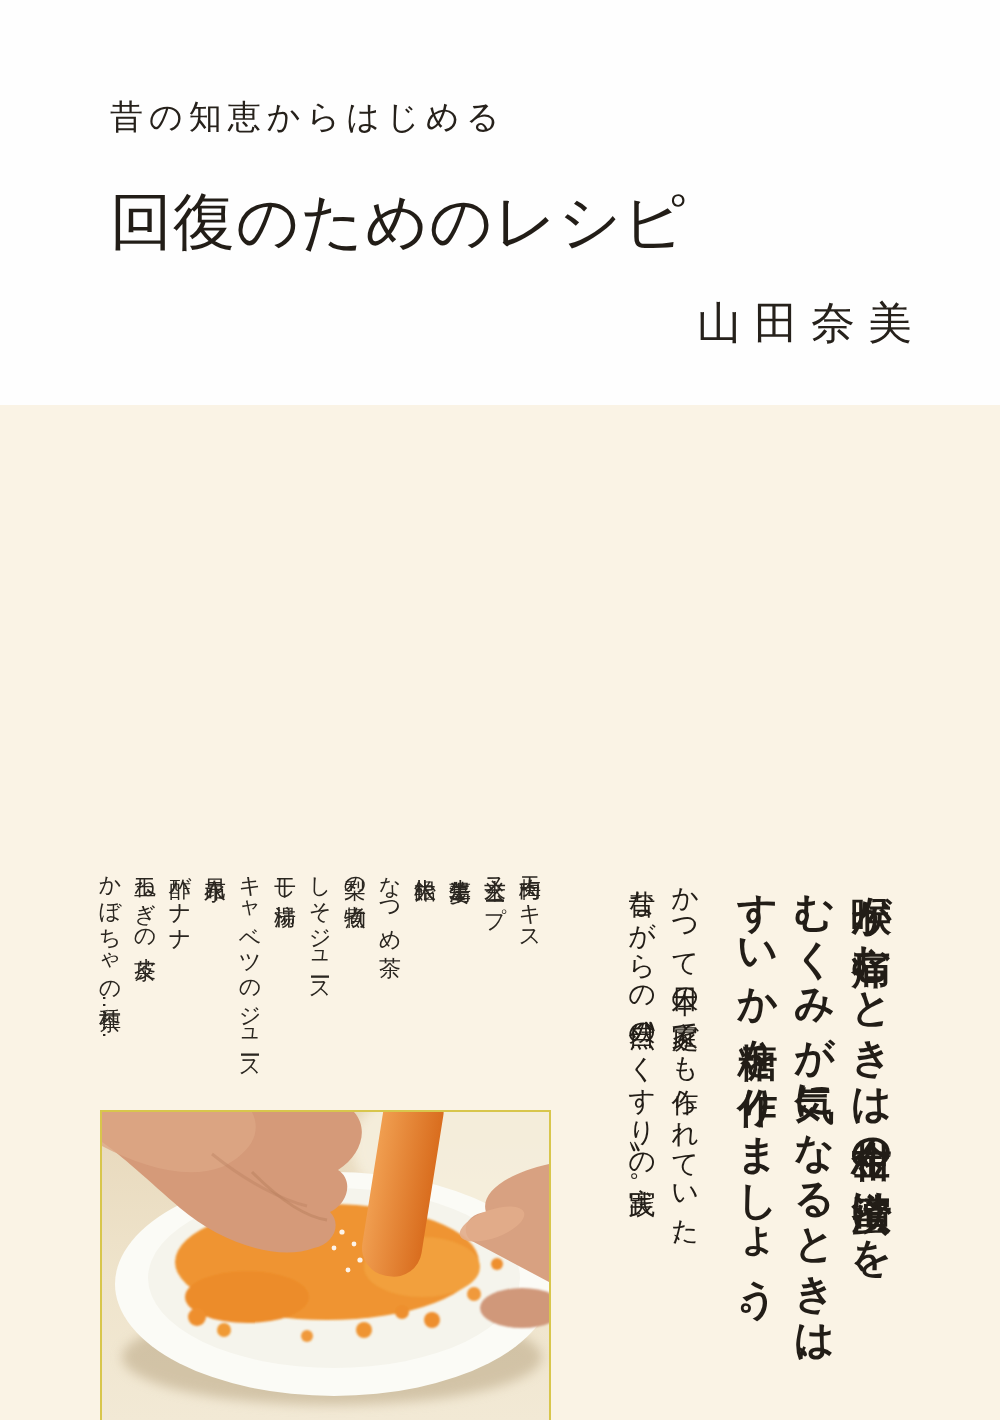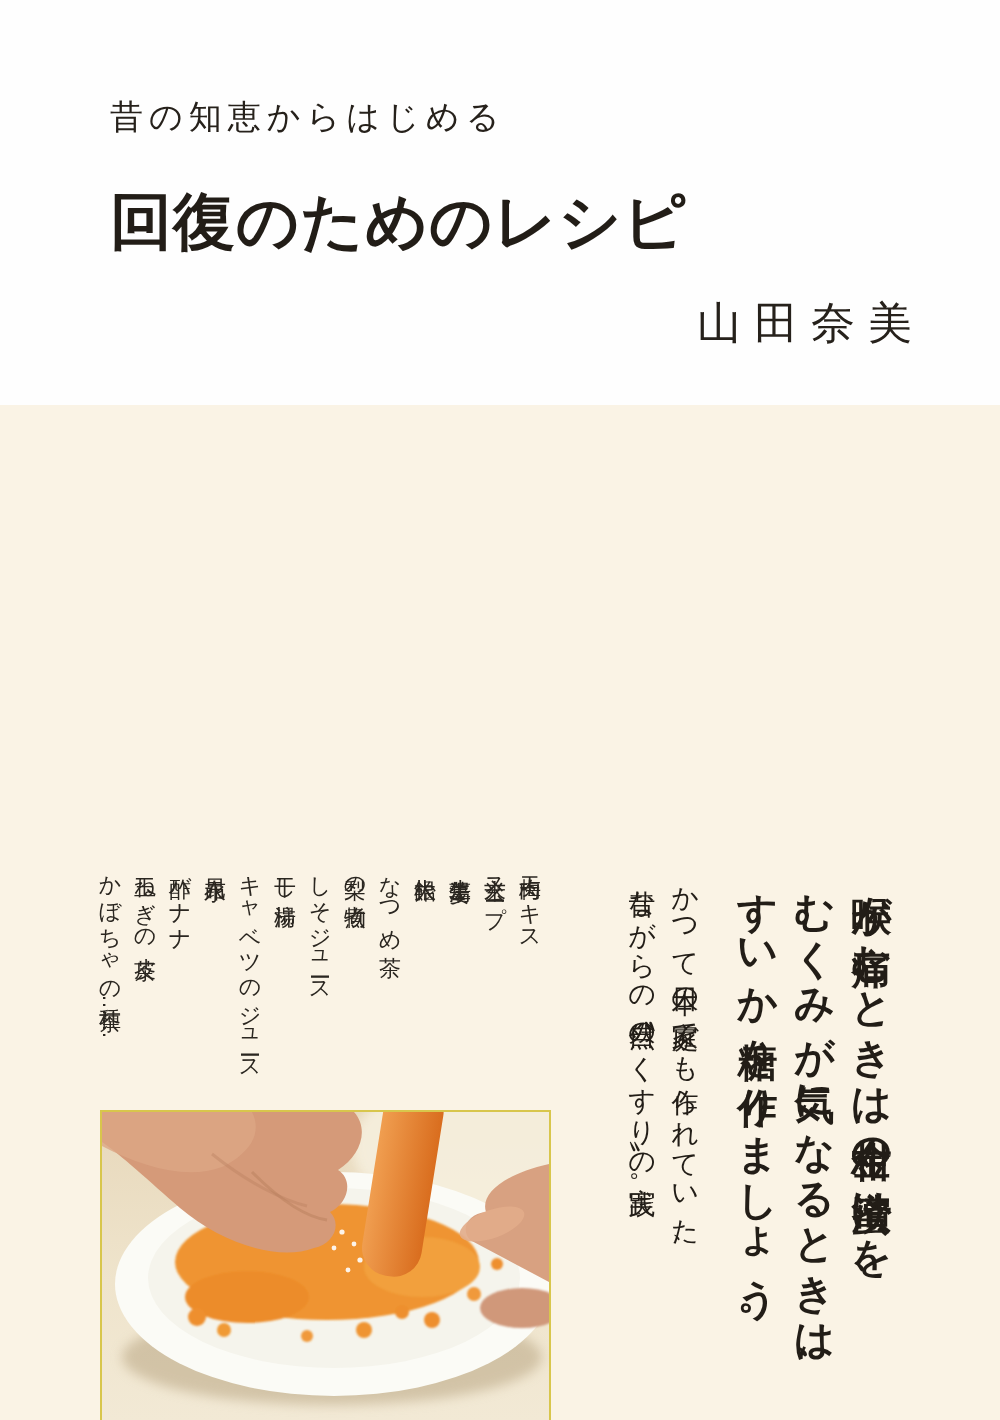--- a/index.html
+++ b/index.html
@@ -1,21 +1,21 @@
 <!DOCTYPE html>
 <html><head>
 <meta charset="utf-8">
 <style>
   html,body{margin:0;padding:0;}
   body{font-family:"Liberation Serif","DejaVu Serif",serif;}
   .cover{position:relative;width:1000px;height:1420px;background:#701a75;overflow:hidden;}
   .top-section{position:absolute;left:0;top:0;width:1000px;height:405px;background:#fefefe;}
   .bottom-section{position:absolute;left:0;top:405px;width:1000px;height:1015px;background:#faf3e5;}
   .tagline{position:absolute;left:110px;top:95px;font-size:33px;letter-spacing:6px;color:#26211b;white-space:nowrap;}
-  .title{position:absolute;left:110px;top:180px;font-size:62px;letter-spacing:1px;color:#221d17;white-space:nowrap;font-weight:700;}
+  .title{position:absolute;left:110px;top:180px;font-size:62px;letter-spacing:1px;color:#221d17;white-space:nowrap;font-weight:400;}
   .author{position:absolute;right:75px;top:294px;font-size:44px;letter-spacing:13px;color:#26211b;white-space:nowrap;font-family:Liberation Serif, serif;}
   .vtext{writing-mode:vertical-rl;text-orientation:mixed;color:#221d17;position:absolute;}
   .statement{top:460px;right:100px;height:660px;font-size:40px;line-height:57px;letter-spacing:2px;font-weight:600;}
   .subtext{top:464px;right:294px;height:520px;font-size:27px;line-height:43px;letter-spacing:1.5px;font-weight:500;}
   .remedies{top:456px;right:452px;height:245px;font-size:22px;line-height:35px;letter-spacing:1px;
             font-family:"Liberation Sans","DejaVu Sans",sans-serif;color:#2a2620;font-weight:400;}
   .photo-block{position:absolute;left:100px;top:705px;width:447px;border:2px solid #d8c64c;background:#fff;}
   .photo-block svg{display:block;}
 </style>
 </head>

